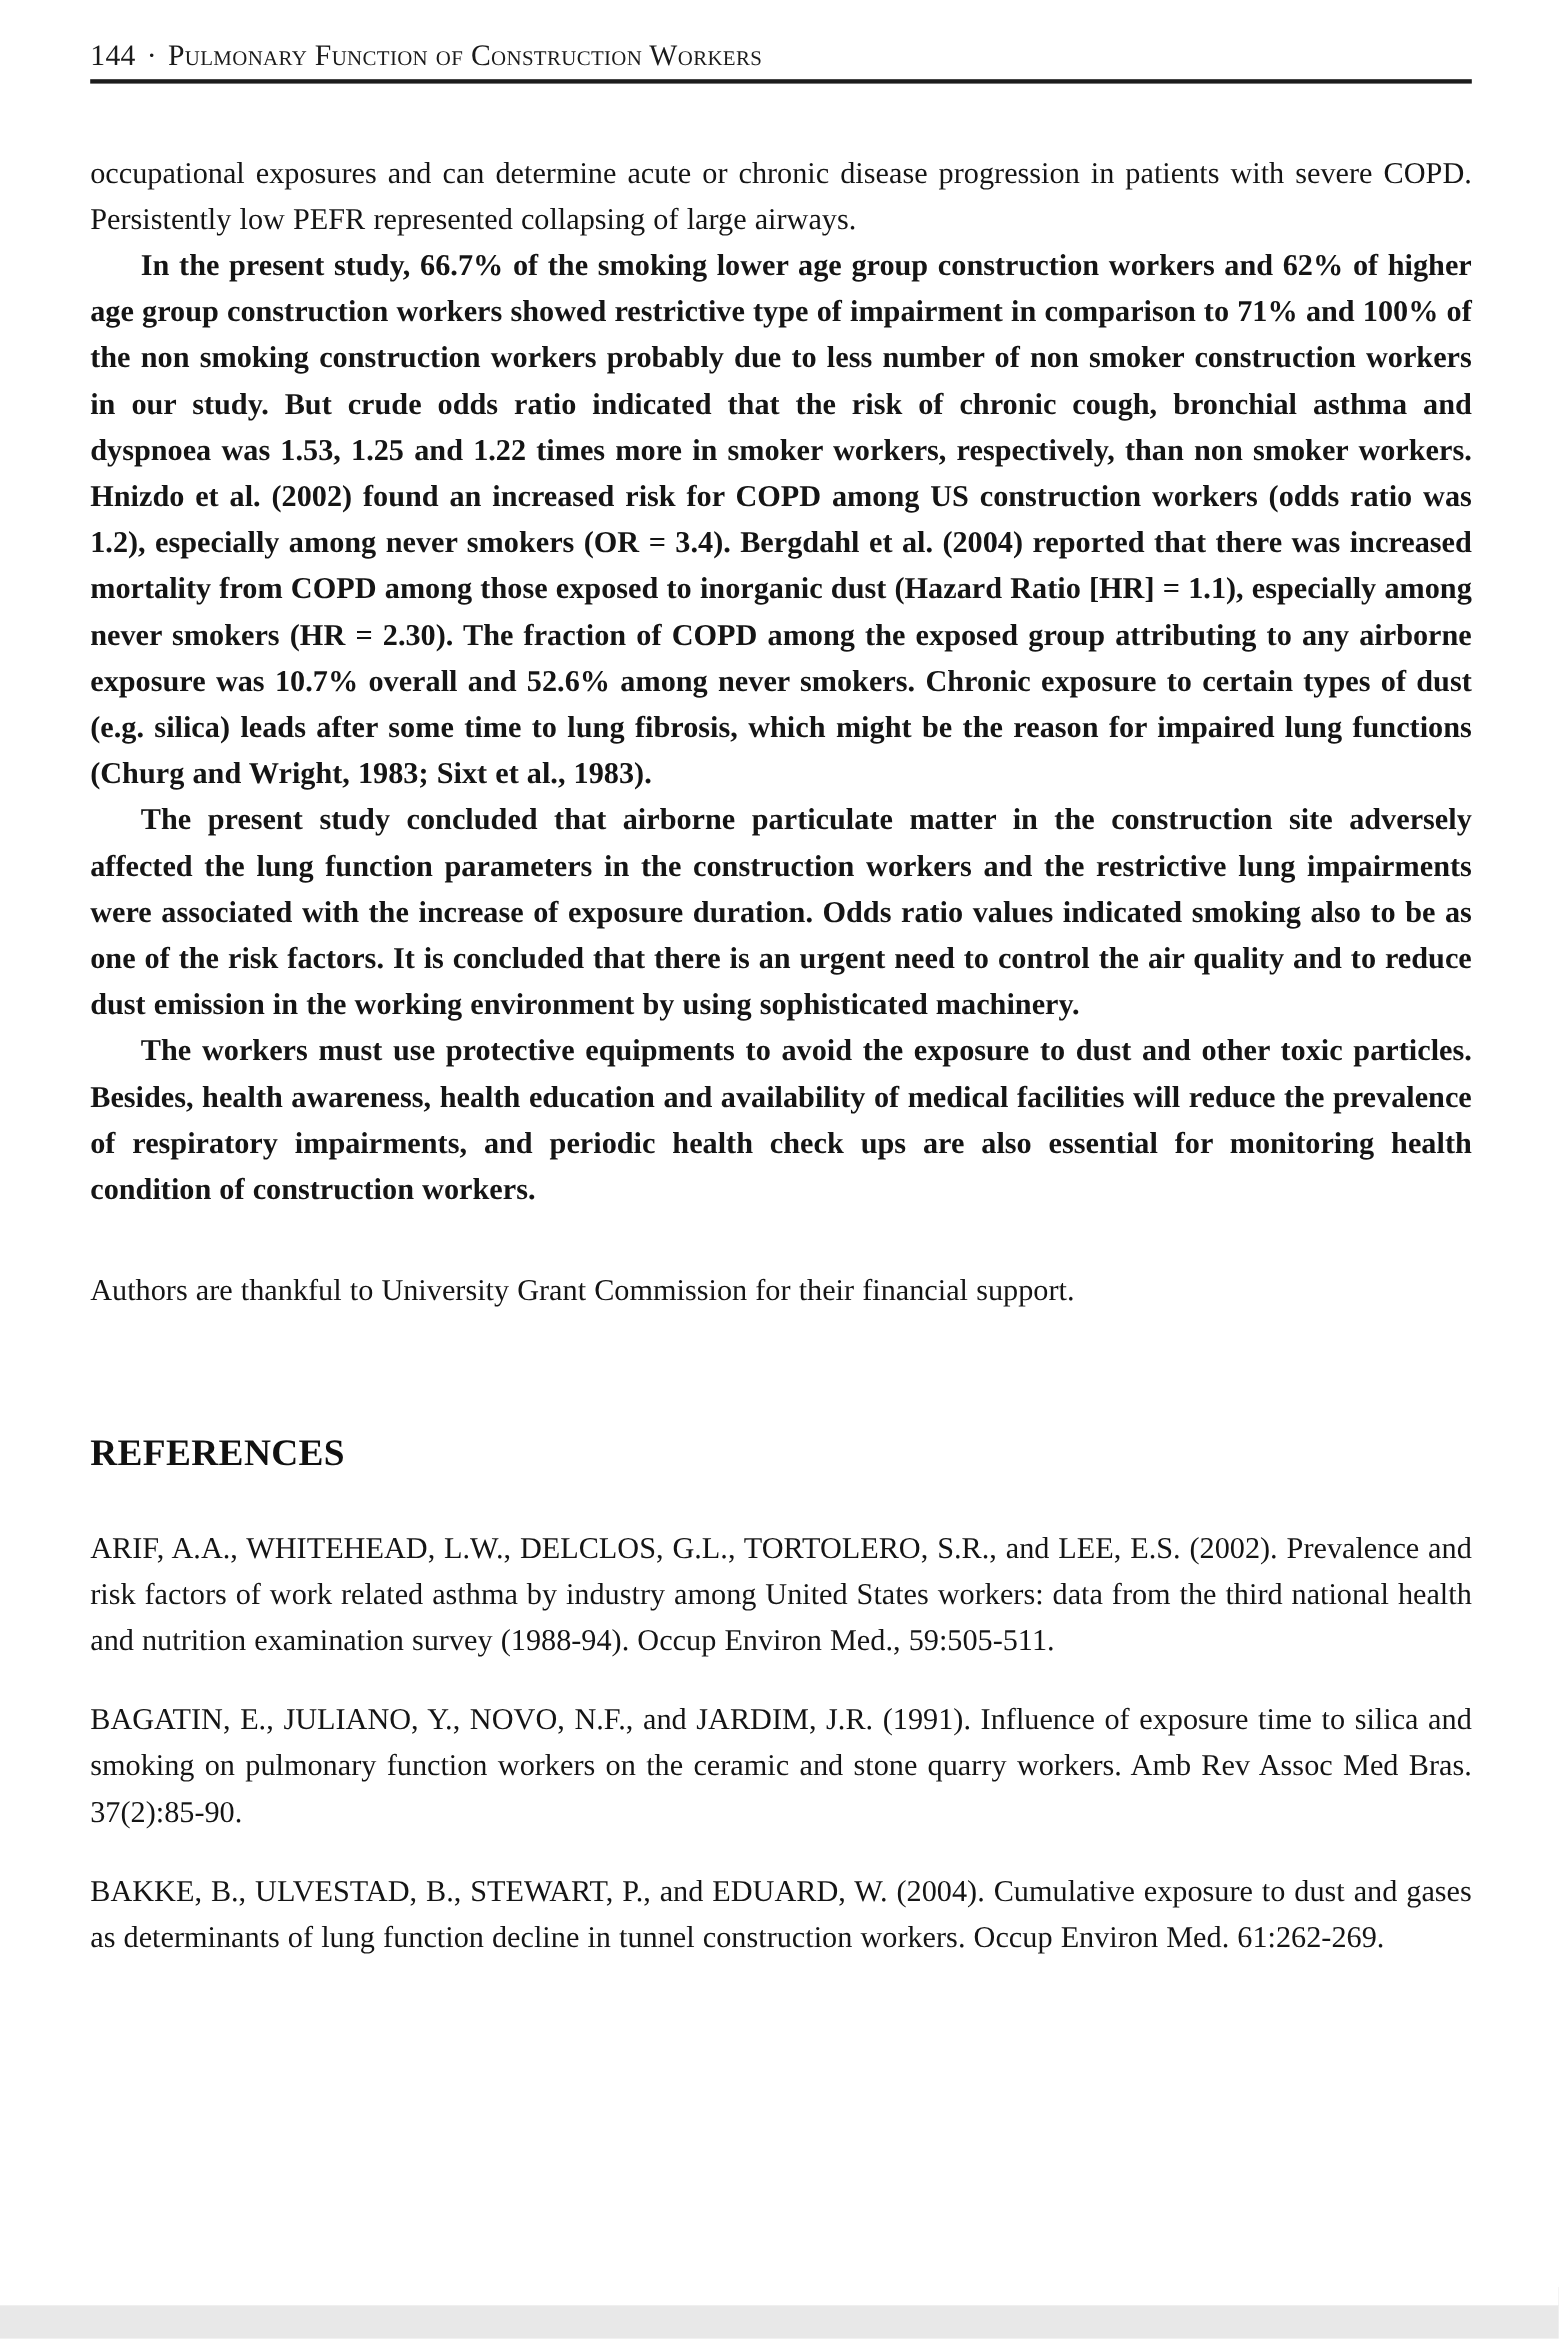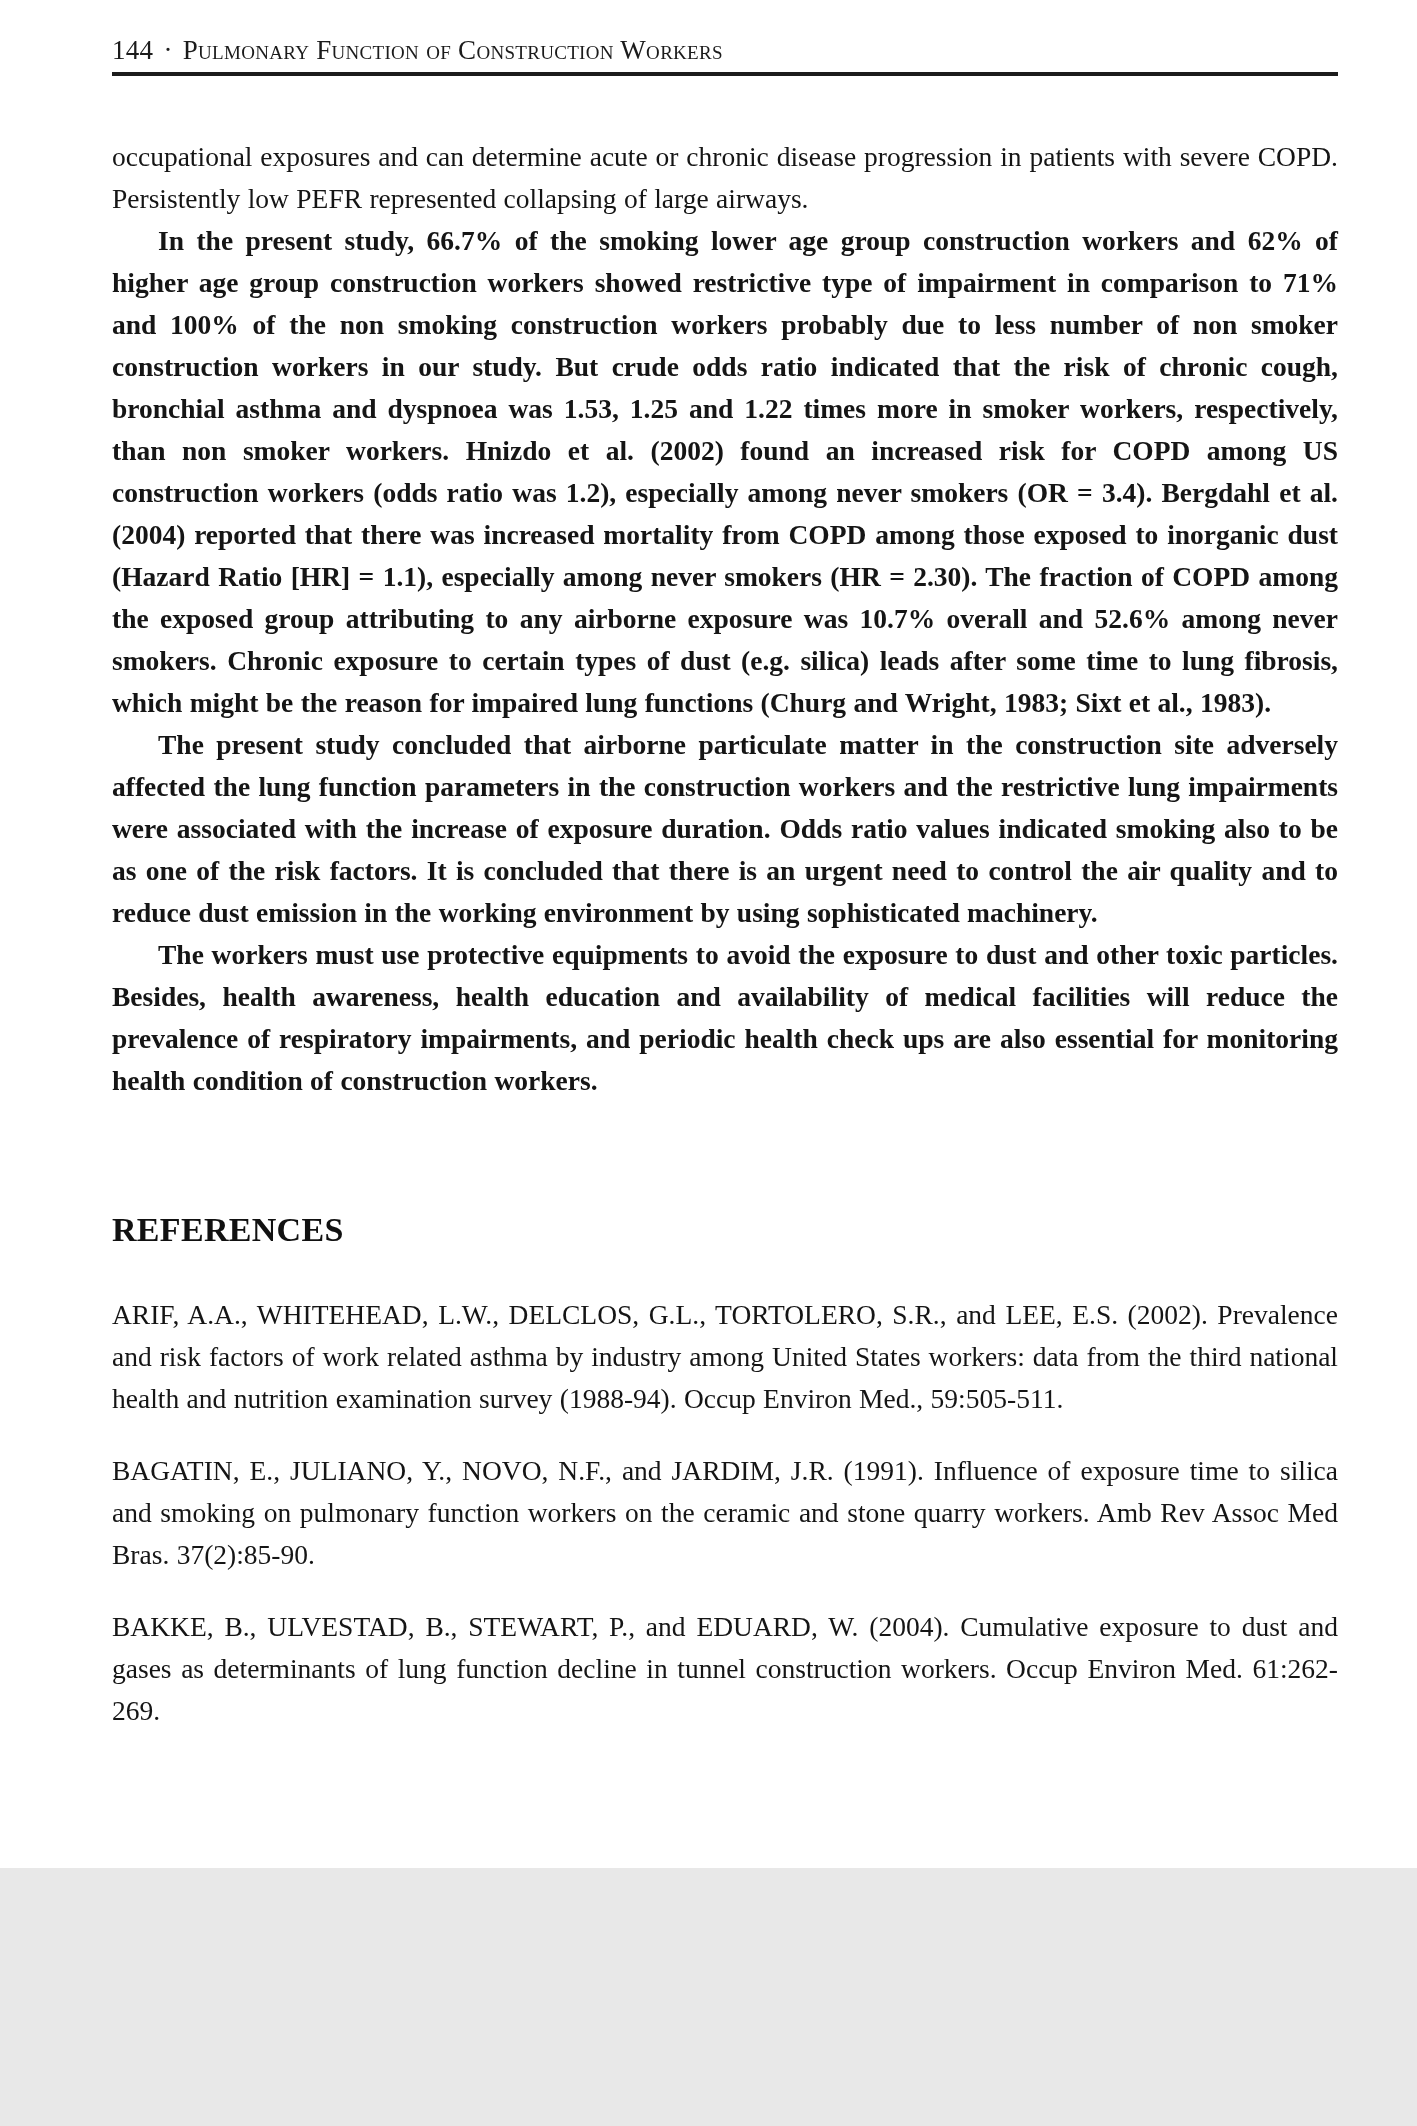--- a/index.html
+++ b/index.html
@@ -1,25 +1,25 @@
 <!DOCTYPE html>
 <html><head>
 <meta charset="utf-8">
 <style>
   html, body { margin: 0; padding: 0; background: #e8e8e8; }
   .page {
     position: relative;
     width: 1417px;
-    height: 1868px;
+    height: 2096px;
     margin: 0 auto;
     background: #ffffff;
     color: #151515;
     font-family: "Liberation Serif", "DejaVu Serif", serif;
     box-sizing: border-box;
-    padding: 34px 79px 0 112px;
+    padding: 34px 79px 0 82px;
     overflow: hidden;
   }
   .running-head {
     display: flex;
     align-items: baseline;
     gap: 10px;
     font-size: 27px;
     line-height: 32px;
     color: #1b1b1b;
     letter-spacing: 0.3px;
@@ -73,20 +73,21 @@
   </div>
   <hr class="head-rule">
 
   <div class="body-text">
     <p class="para">occupational exposures and can determine acute or chronic disease progression in patients with severe COPD. Persistently low PEFR represented collapsing of large airways.</p>
     <p class="para indent">In the present study, 66.7% of the smoking lower age group construction workers and 62% of higher age group construction workers showed restrictive type of impairment in comparison to 71% and 100% of the non smoking construction workers probably due to less number of non smoker construction workers in our study. But crude odds ratio indicated that the risk of chronic cough, bronchial asthma and dyspnoea was 1.53, 1.25 and 1.22 times more in smoker workers, respectively, than non smoker workers. Hnizdo et al. (2002)  found an increased risk for COPD among US construction workers (odds ratio was 1.2), especially among never smokers (OR = 3.4). Bergdahl et al. (2004) reported that there was increased mortality from COPD among those exposed to inorganic dust (Hazard Ratio [HR] = 1.1), especially among never smokers (HR = 2.30). The fraction of COPD among the exposed group attributing to any airborne exposure was 10.7% overall and 52.6% among never smokers. Chronic exposure to certain types of dust (e.g. silica) leads after some time to lung fibrosis, which might be the reason for impaired lung functions (Churg and Wright, 1983; Sixt et al., 1983).</p>
     <p class="para indent">The present study concluded that airborne particulate matter in the construction site adversely affected the lung function parameters in the construction workers and the restrictive lung impairments were associated with the increase of exposure duration. Odds ratio values indicated smoking also to be as one of the risk factors.  It is concluded that there is an urgent need to control the air quality and to reduce dust emission in the working environment by using sophisticated machinery.</p>
     <p class="para indent">The workers must use protective equipments to avoid the exposure to dust and other toxic particles. Besides, health awareness, health education and availability of medical facilities will reduce the prevalence of respiratory impairments, and periodic health check ups are also essential for monitoring health condition of construction workers.</p>
   </div>
 
+  <p class="para ack-text">Authors are thankful to University Grant Commission for their financial support.</p>
 
   <h2 class="section-heading ref-heading">REFERENCES</h2>
   <div class="ref-list">
     <p class="ref-entry">ARIF, A.A., WHITEHEAD, L.W., DELCLOS, G.L., TORTOLERO, S.R., and LEE, E.S. (2002). Prevalence and risk factors of work related asthma by industry among United States workers: data from the third national health and nutrition examination survey (1988-94). Occup Environ Med., 59:505-511.</p>
     <p class="ref-entry">BAGATIN, E., JULIANO, Y., NOVO, N.F., and JARDIM, J.R. (1991). Influence of exposure time to silica and smoking on pulmonary function workers on the ceramic and stone quarry workers. Amb Rev Assoc Med Bras. 37(2):85-90.</p>
     <p class="ref-entry">BAKKE, B., ULVESTAD, B., STEWART, P., and EDUARD, W. (2004). Cumulative exposure to dust and gases as determinants of lung function decline in tunnel construction workers. Occup Environ Med. 61:262-269.</p>
   </div>
 
 </div>
 

